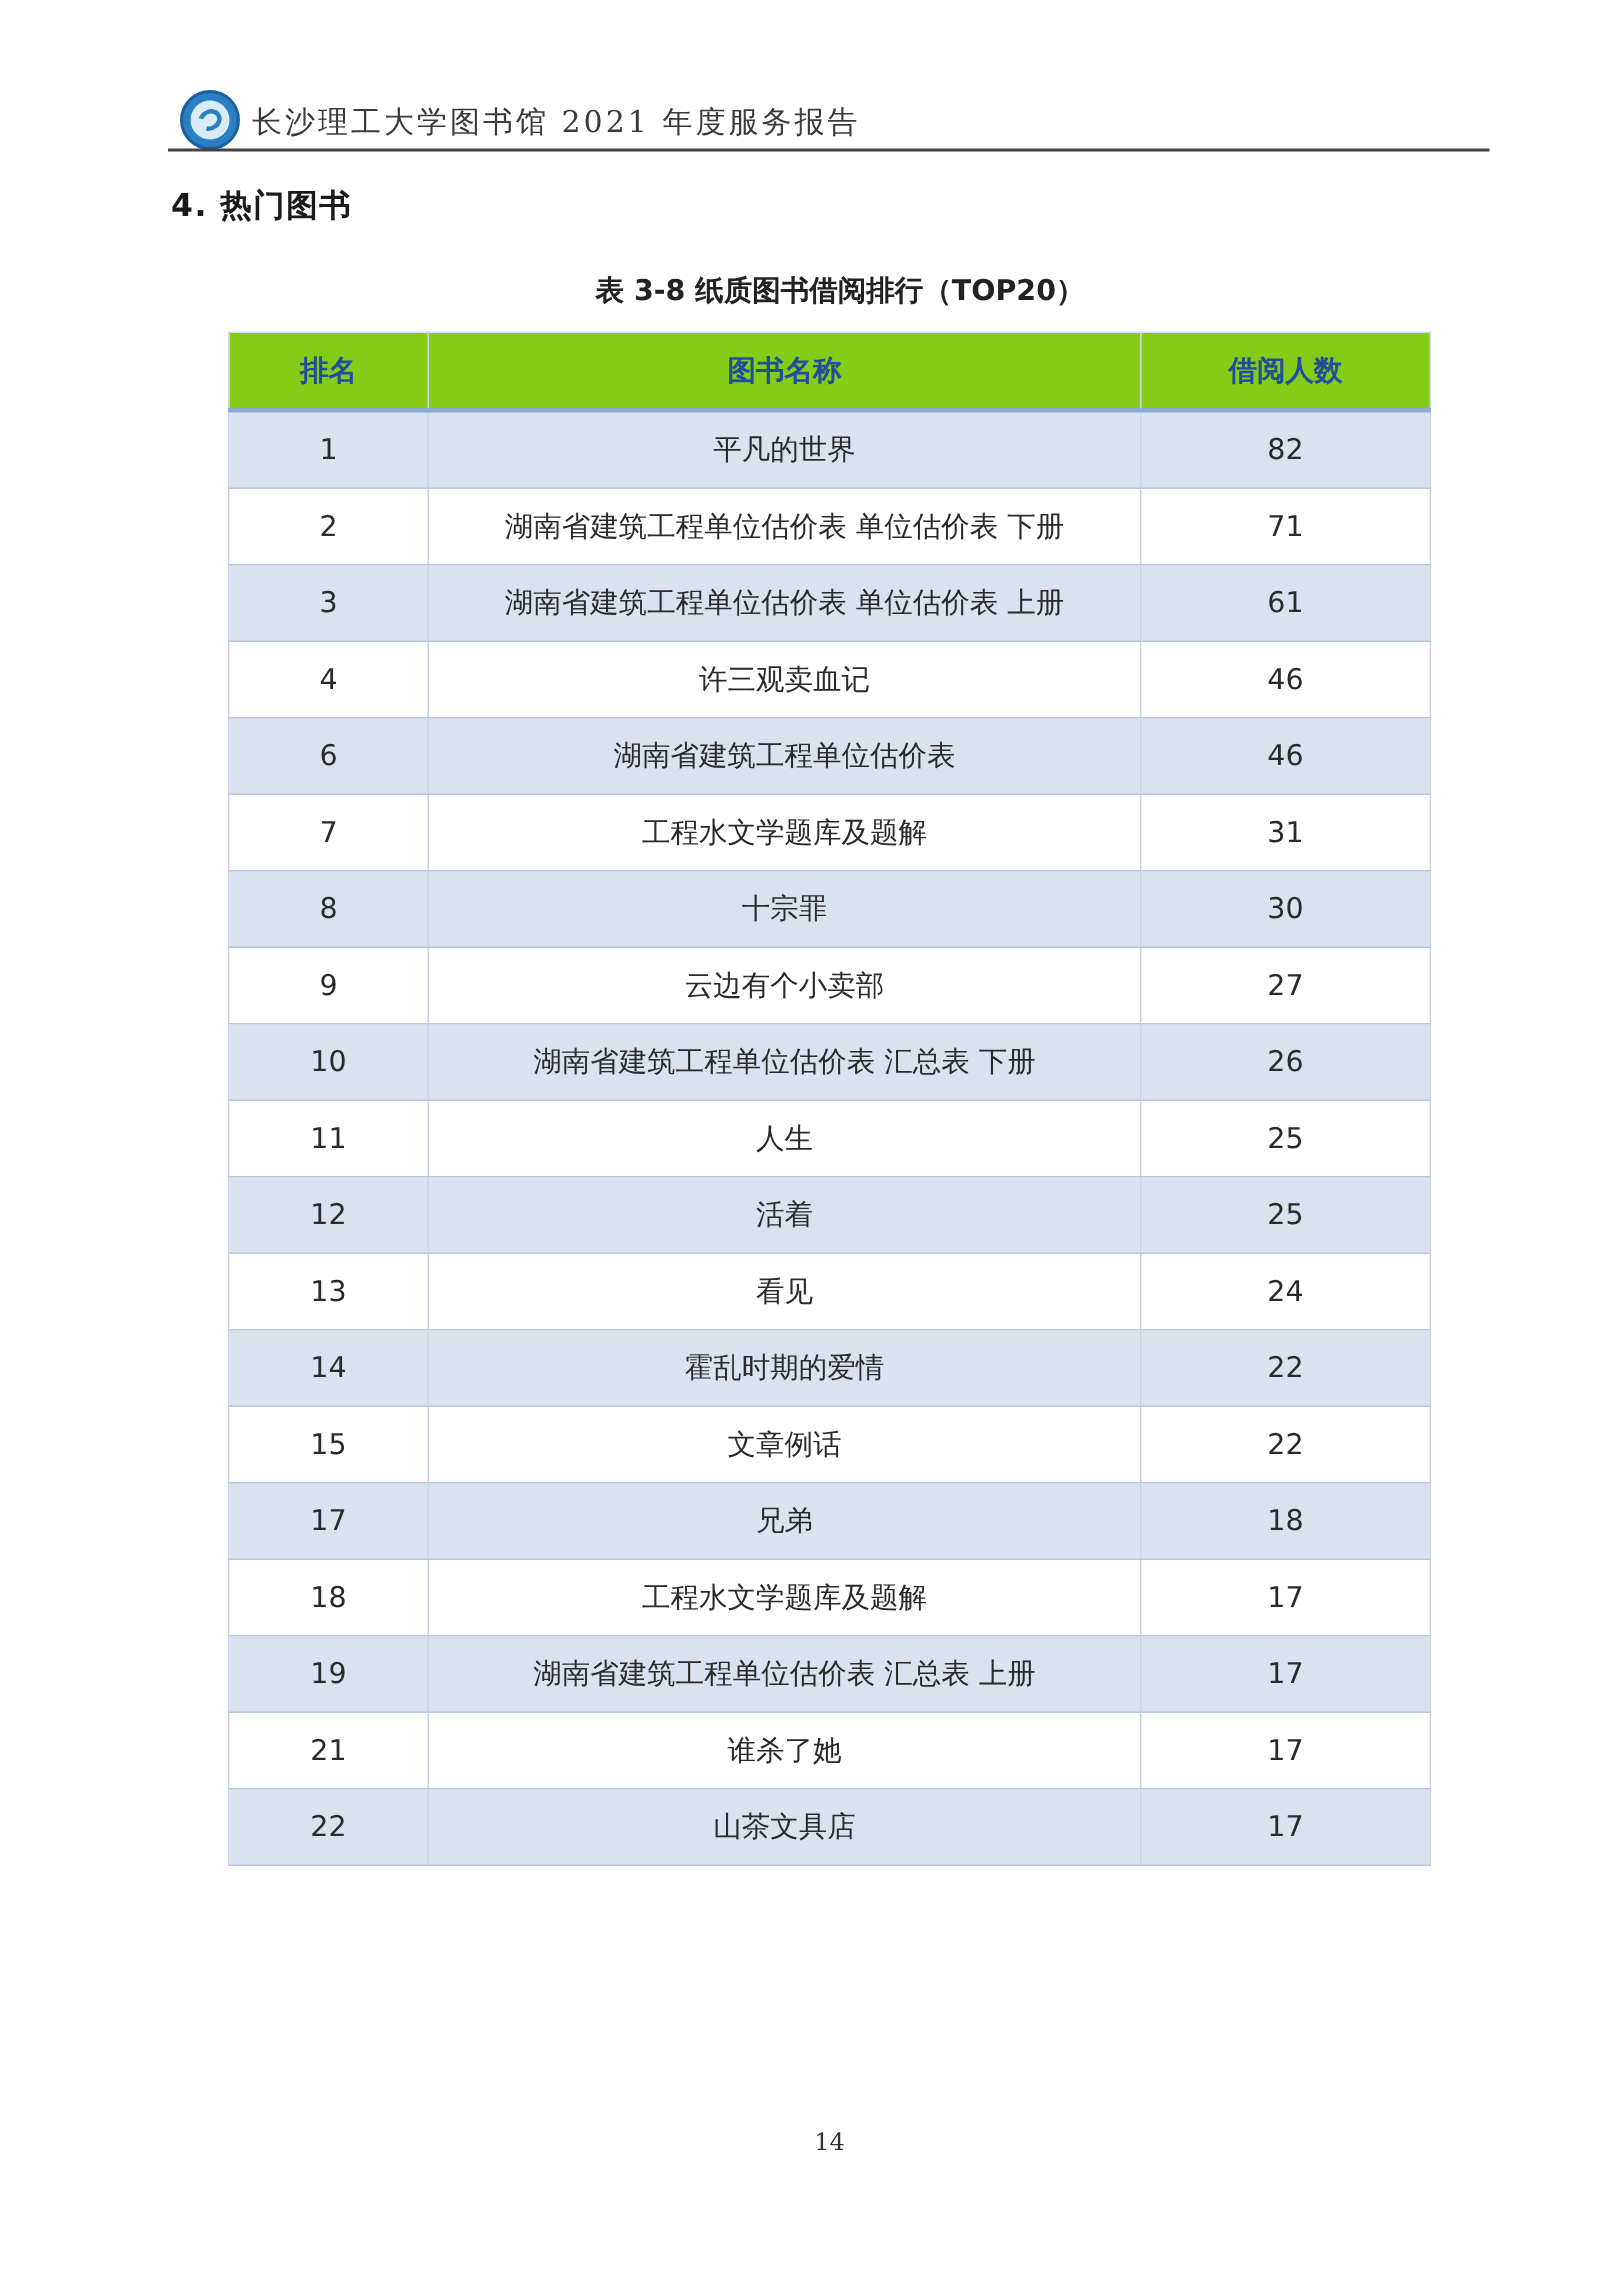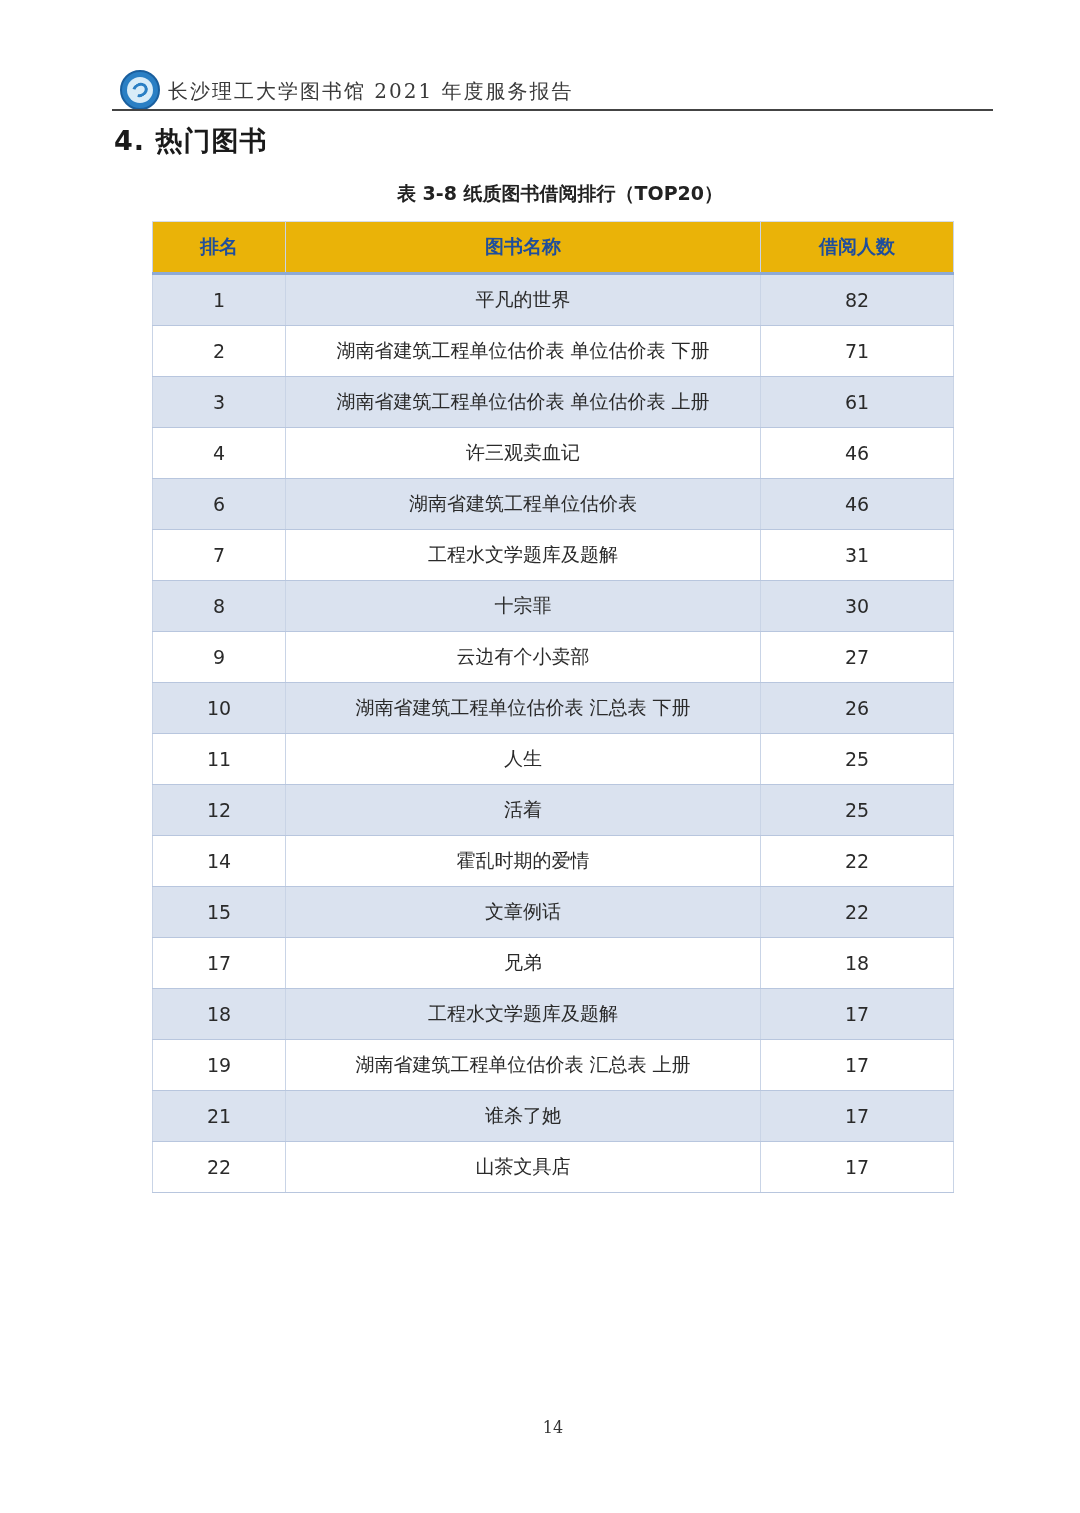--- a/index.html
+++ b/index.html
@@ -11,21 +11,21 @@
       width: 1080px;
       height: 1513px;
       position: relative;
       overflow: hidden;
       font-family: "DejaVu Sans", "Liberation Sans", sans-serif;
       color: #222;
     }
     .header {
       position: absolute;
       left: 112px;
-      top: 66px;
+      top: 56px;
       width: 881px;
       height: 44px;
     }
     .logo {
       position: absolute;
       left: 8px;
       top: 4px;
       width: 40px;
       height: 40px;
       border-radius: 50%;
@@ -67,21 +67,21 @@
       left: 0;
       top: 43px;
       width: 881px;
       height: 2px;
       background: #444;
     }
     .section-title {
       position: absolute;
       left: 114px;
       top: 123px;
-      font-size: 27px;
+      font-size: 21px;
       font-weight: bold;
       color: #1a1a1a;
       letter-spacing: 1px;
       white-space: nowrap;
     }
     .table-caption {
       position: absolute;
       left: 0;
       width: 1080px;
       top: 181px;
@@ -112,21 +112,21 @@
       border-left: 1px solid #c9d4e6;
       border-right: 1px solid #c9d4e6;
       padding: 0;
       white-space: nowrap;
     }
     thead th {
       height: 50px;
       font-size: 19px;
       font-weight: bold;
       color: #1f4e9c;
-      background: #eab308;
+      background: #84cc16;
       border-top: 1px solid #d6dde9;
       border-bottom: 3px solid #8eaad6;
     }
     tbody td {
       height: 50px;
       font-size: 19px;
       color: #2a2a2a;
       border-bottom: 1px solid #b8c6de;
     }
     tbody tr:nth-child(odd) td {
@@ -223,20 +223,25 @@
           <td>11</td>
           <td>人生</td>
           <td>25</td>
         </tr>
       <tr>
           <td>12</td>
           <td>活着</td>
           <td>25</td>
         </tr>
       <tr>
+          <td>13</td>
+          <td>看见</td>
+          <td>24</td>
+        </tr>
+      <tr>
           <td>14</td>
           <td>霍乱时期的爱情</td>
           <td>22</td>
         </tr>
       <tr>
           <td>15</td>
           <td>文章例话</td>
           <td>22</td>
         </tr>
       <tr>

